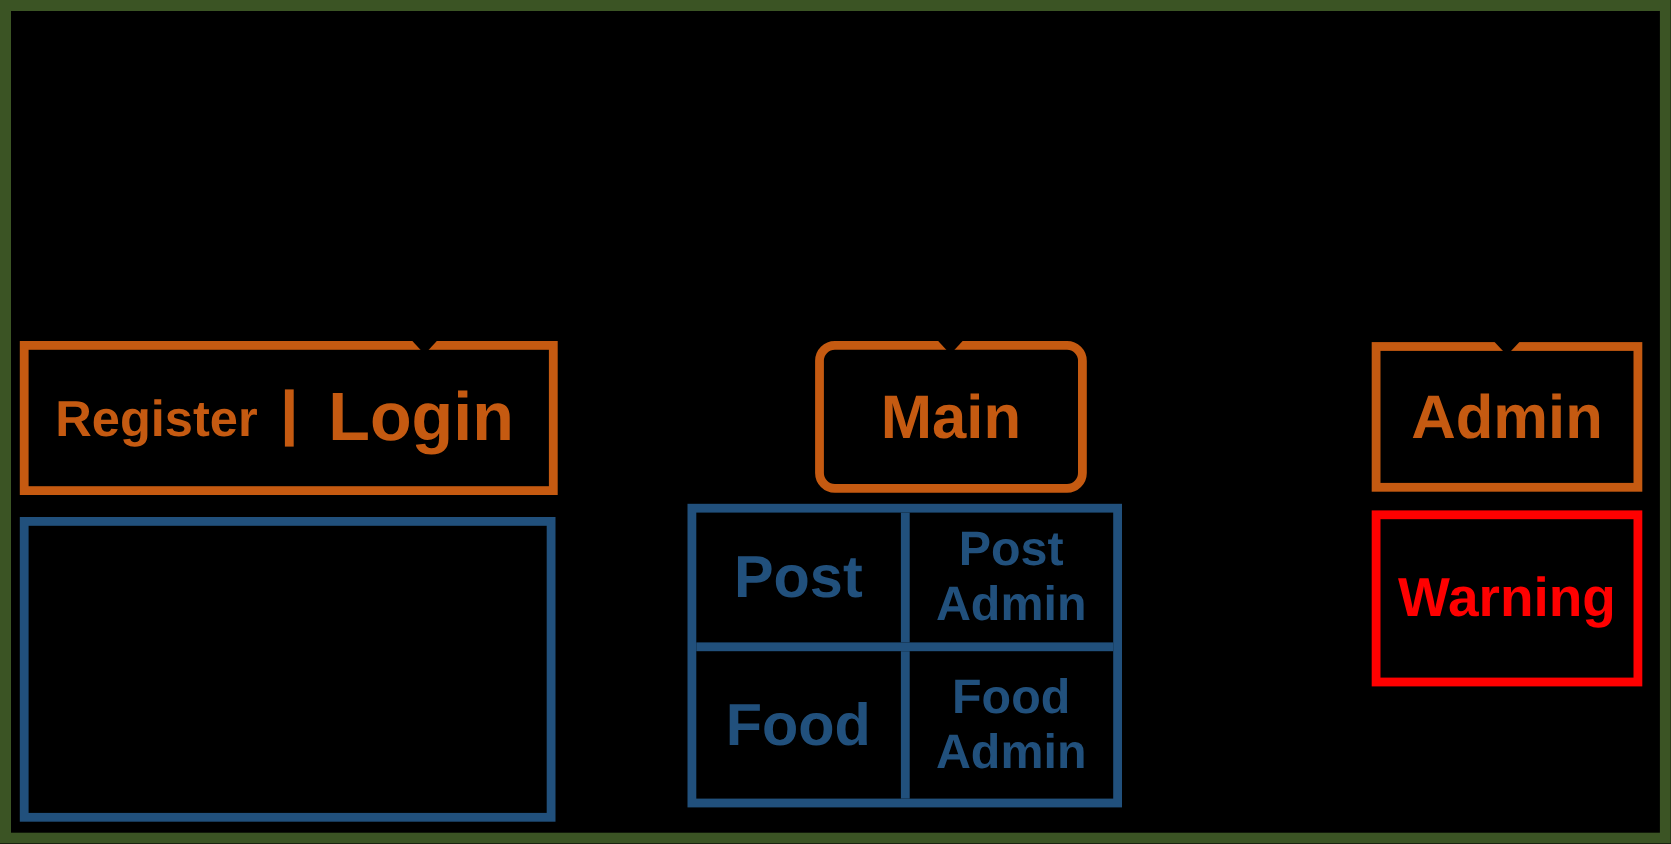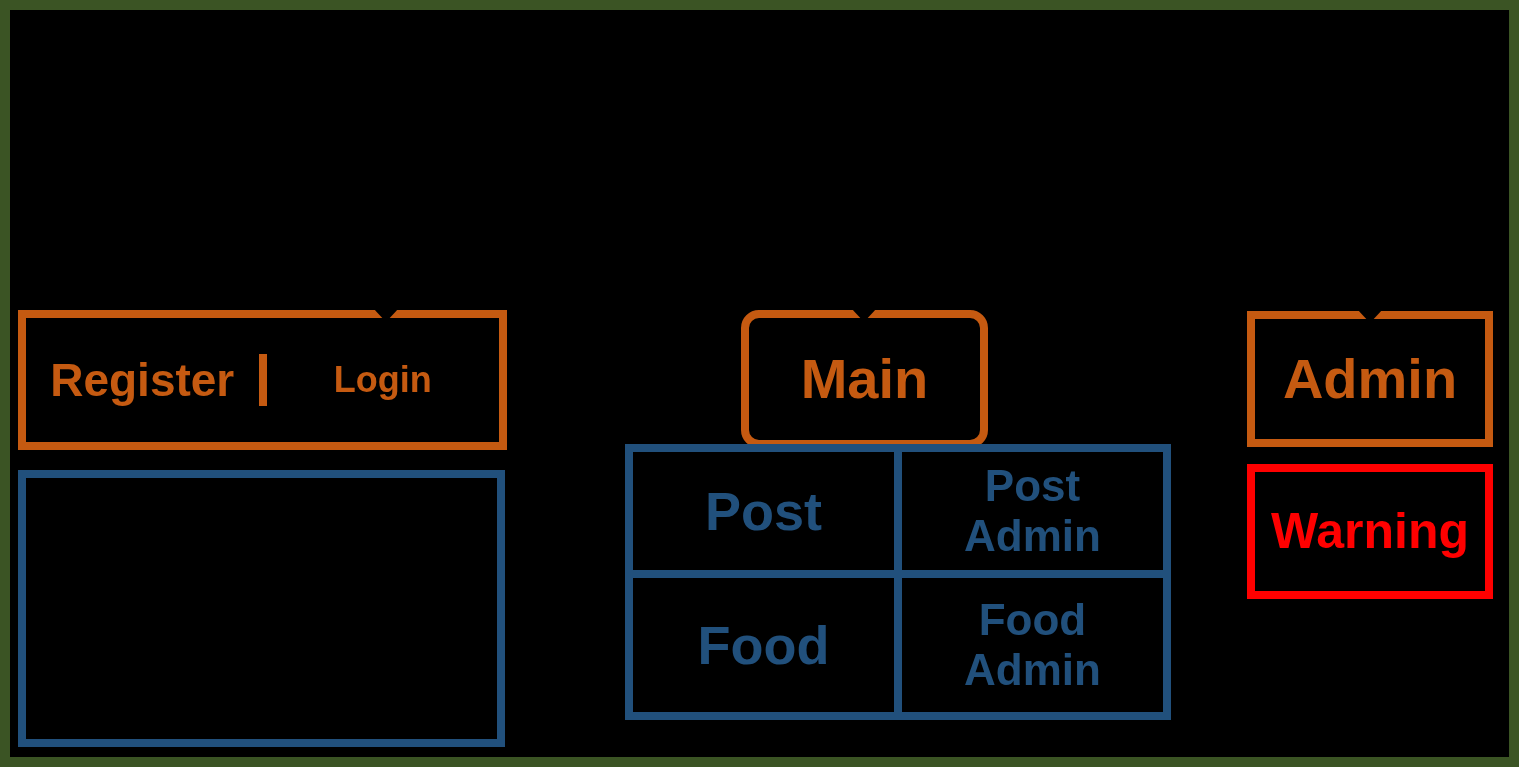--- a/index.html
+++ b/index.html
@@ -29,42 +29,42 @@
     position:absolute;
     box-sizing:border-box;
     display:flex;align-items:center;justify-content:center;
   }
   .label{white-space:pre-line;text-align:center;line-height:1.15;}
   
   .orange{border:8px solid var(--orange);color:var(--orange);}
   #group-register-login{left:18px;top:310px;width:489px;height:140px;display:flex;padding:0;}
   #group-register-login .cell{flex:1;display:flex;align-items:center;justify-content:center;}
   #cell-register{border-right:8px solid var(--orange);font-size:46px;}
-  #cell-login{font-size:36px;}
+  #cell-login{font-size:62px;}
   #box-main{left:741px;top:310px;width:247px;height:138px;font-size:56px;border-radius:18px;}
   #box-admin{left:1247px;top:311px;width:246px;height:136px;font-size:56px;}
   
   .bluebox{border:8px solid var(--blue);color:var(--blue);}
   .btable{position:absolute;box-sizing:border-box;display:flex;flex-direction:column;}
   .brow{display:flex;}
   .brow .cell{flex:1;display:flex;align-items:center;justify-content:center;}
   .cell-divider{border-right:8px solid var(--blue);}
   .row-divider{border-bottom:8px solid var(--blue);}
   #group-find{left:18px;top:470px;width:487px;height:277px;}
   #group-find .brow.top{flex:122;}
   #group-find .brow.bottom{flex:139;}
   #cell-find-id,#cell-find-pw{font-size:50px;word-spacing:10px;}
   #cell-email{font-size:46px;word-spacing:8px;}
-  #group-main-sub{left:625px;top:444px;width:546px;height:276px;}
+  #group-main-sub{left:625px;top:458px;width:395px;height:276px;}
   #group-main-sub .brow.top{flex:122;}
   #group-main-sub .brow.bottom{flex:138;}
   #cell-post,#cell-food{font-size:54px;}
   #cell-post-admin,#cell-food-admin{font-size:44px;}
   
-  #box-warning{left:1247px;top:464px;width:246px;height:135px;border:8px solid var(--red);color:var(--red);font-size:50px;}
+  #box-warning{left:1247px;top:464px;width:246px;height:160px;border:8px solid var(--red);color:var(--red);font-size:50px;}
   
   .arrowhead{
     position:absolute;z-index:5;
     width:0;height:0;
     border-left:13px solid transparent;
     border-right:13px solid transparent;
     border-top:14px solid var(--bg);
   }
   #arrow-login{left:373px;top:308px;}
   #arrow-main{left:851px;top:308px;}

